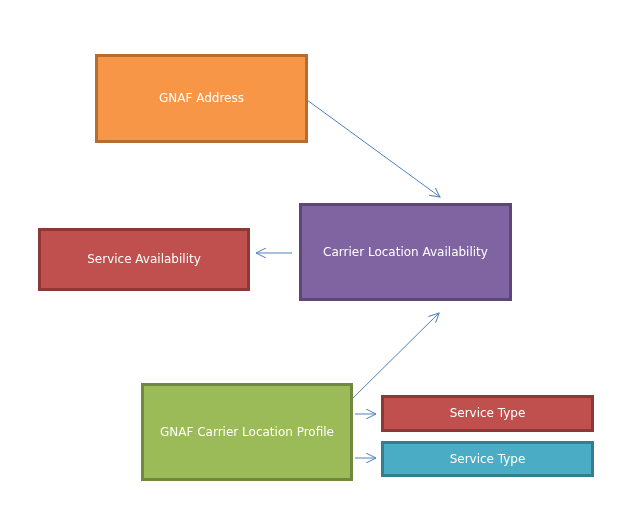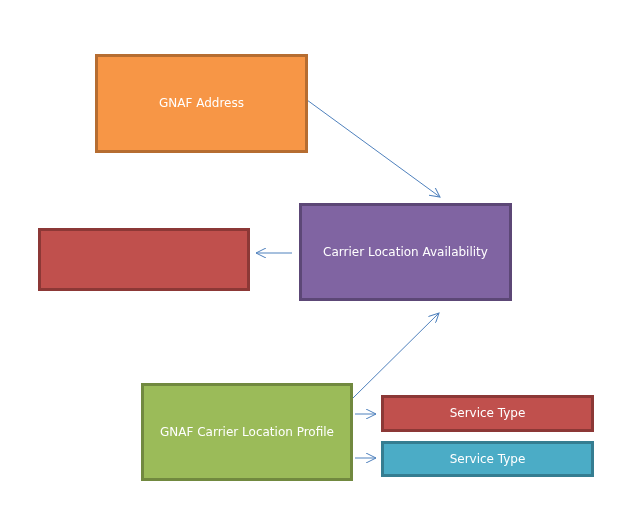--- a/index.html
+++ b/index.html
@@ -11,21 +11,21 @@
       align-items: center;
       justify-content: center;
       text-align: center;
       color: #ffffff;
       font-size: 12px;
       line-height: 21px;
       border-style: solid;
       border-width: 3px;
     }
     .node span { display: block; }
-    #gnaf-address { left: 95px; top: 54px; width: 213px; height: 99px; text-align: right; }
+    #gnaf-address { left: 95px; top: 54px; width: 213px; height: 89px; text-align: right; }
     #carrier-location-availability { left: 299px; top: 203px; width: 213px; height: 98px; }
     #service-availability { left: 38px; top: 228px; width: 212px; height: 63px; flex-direction: column; }
     #gnaf-carrier-location-profile { left: 141px; top: 383px; width: 212px; height: 98px; }
     #service-type-1 { left: 381px; top: 395px; width: 213px; height: 37px; }
     #service-type-2 { left: 381px; top: 441px; width: 213px; height: 36px; }
     svg.edges { position: absolute; left: 0; top: 0; width: 637px; height: 532px; pointer-events: none; }
   </style>
 </head>
 <body>
 
@@ -44,20 +44,21 @@
 
 <div class="node" id="gnaf-address" style="background: rgb(247, 150, 70); border-color: rgb(182, 109, 49);">
   <span>GNAF Address</span>
 </div>
 
 <div class="node" id="carrier-location-availability" style="background: rgb(128, 100, 162); border-color: rgb(92, 71, 118);">
   <span>Carrier Location Availability</span>
 </div>
 
 <div class="node" id="service-availability" style="background: rgb(192, 80, 77); border-color: rgb(140, 56, 54);">
+  <span>Service Availability</span>
 </div>
 
 <div class="node" id="gnaf-carrier-location-profile" style="background: rgb(155, 187, 89); border-color: rgb(113, 137, 63); align-items: center;">
   <span>GNAF Carrier Location Profile</span>
 </div>
 
 <div class="node" id="service-type-1" style="background: rgb(192, 80, 77); border-color: rgb(140, 56, 54);">
   <span>Service Type</span>
 </div>
 

